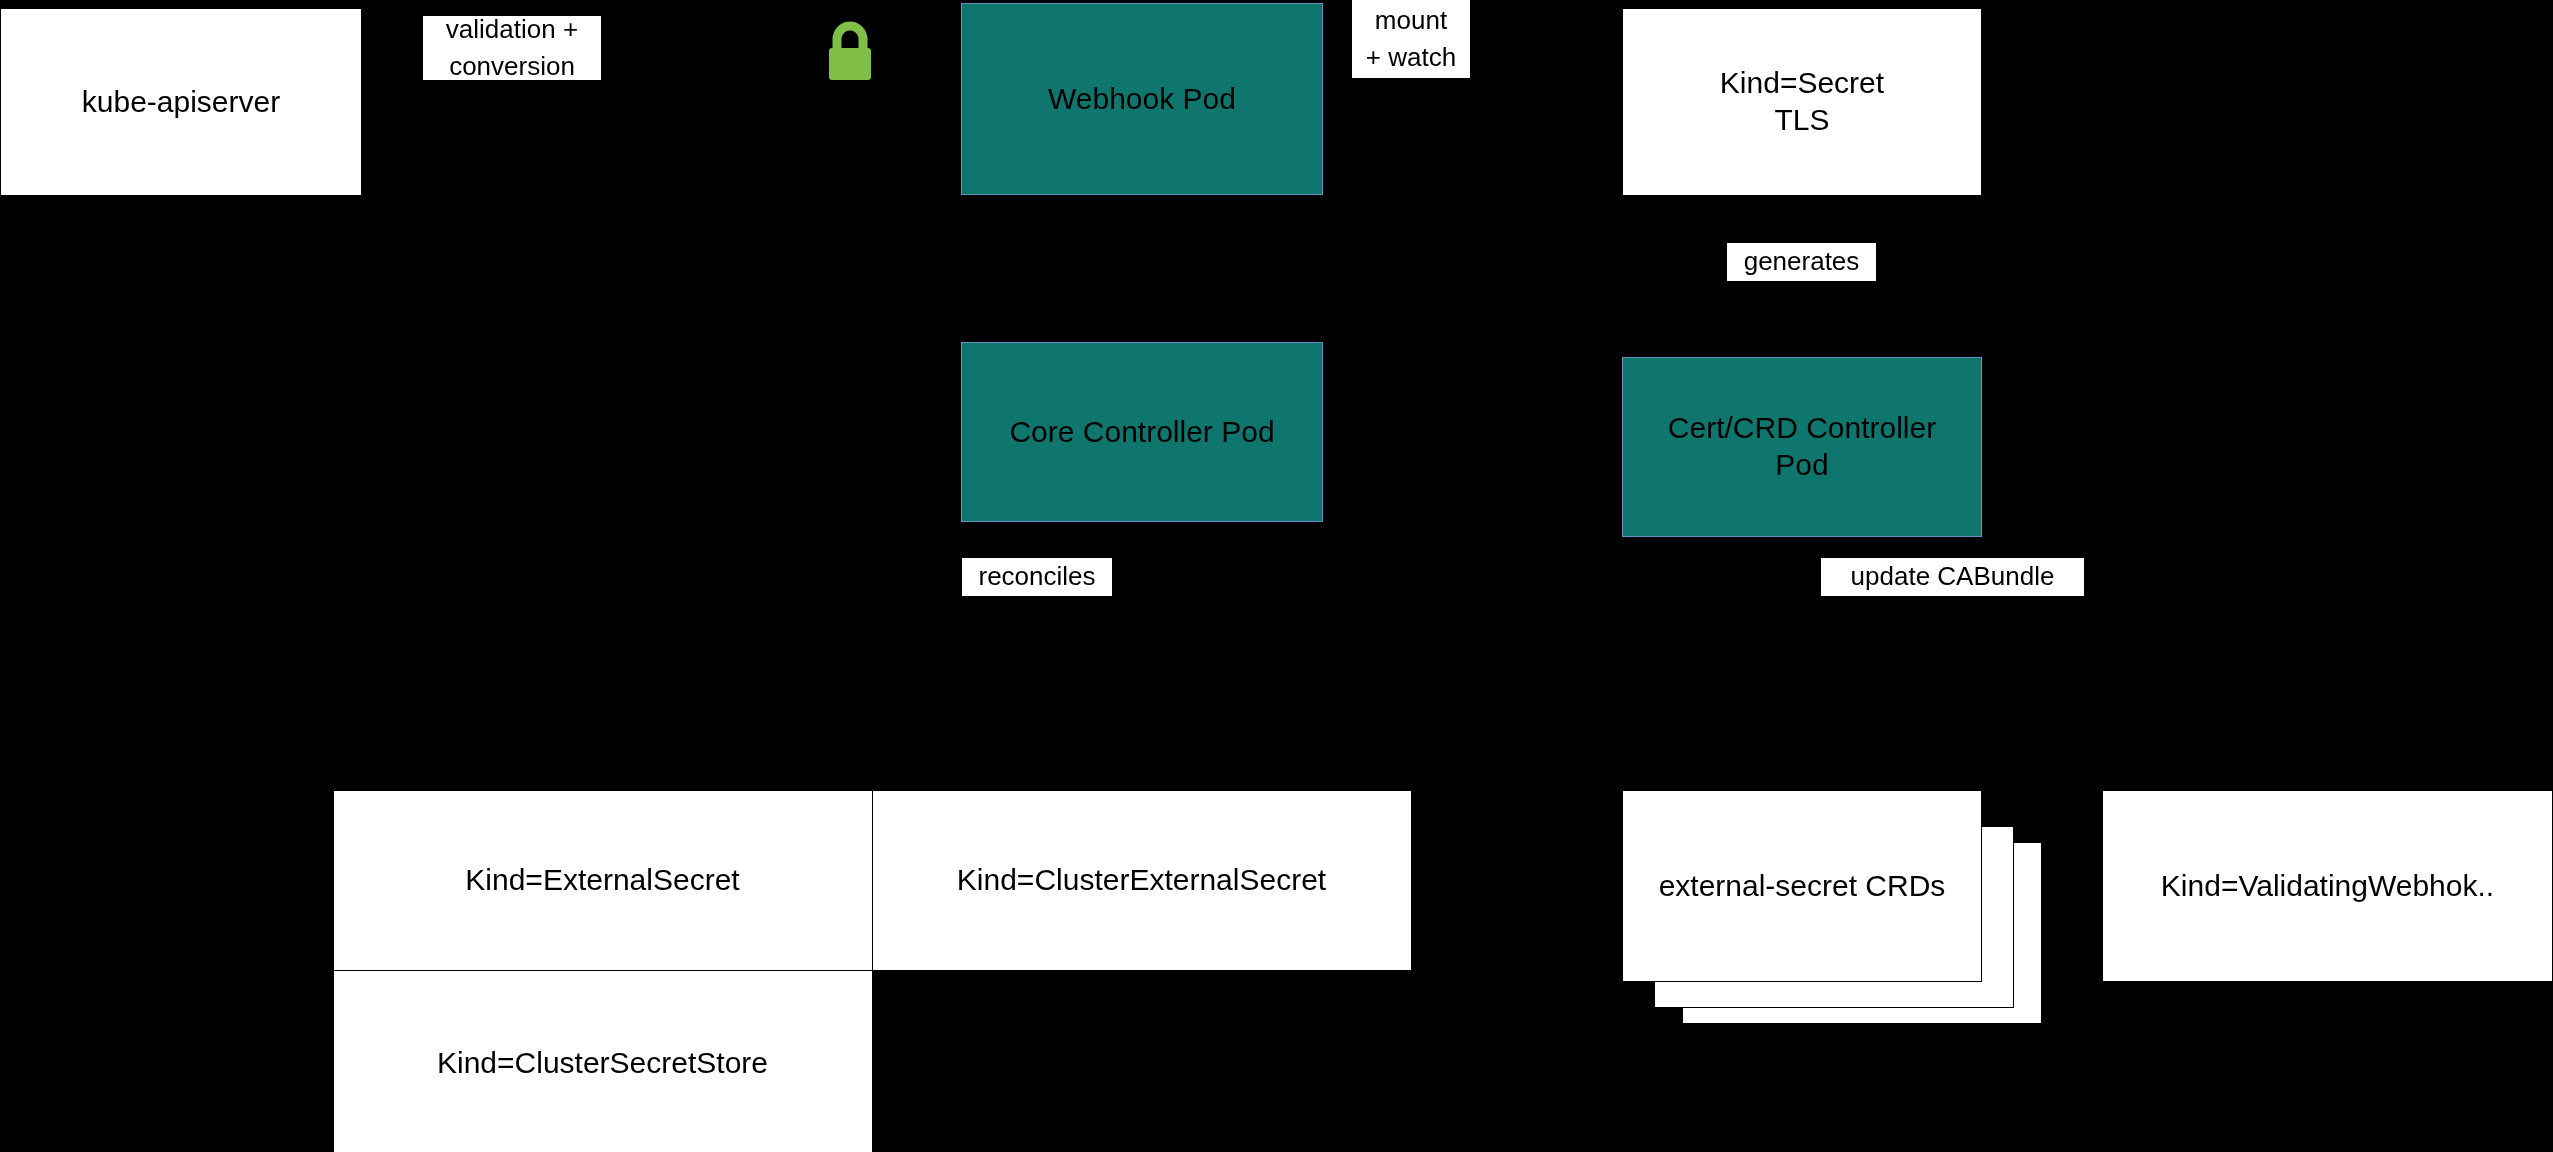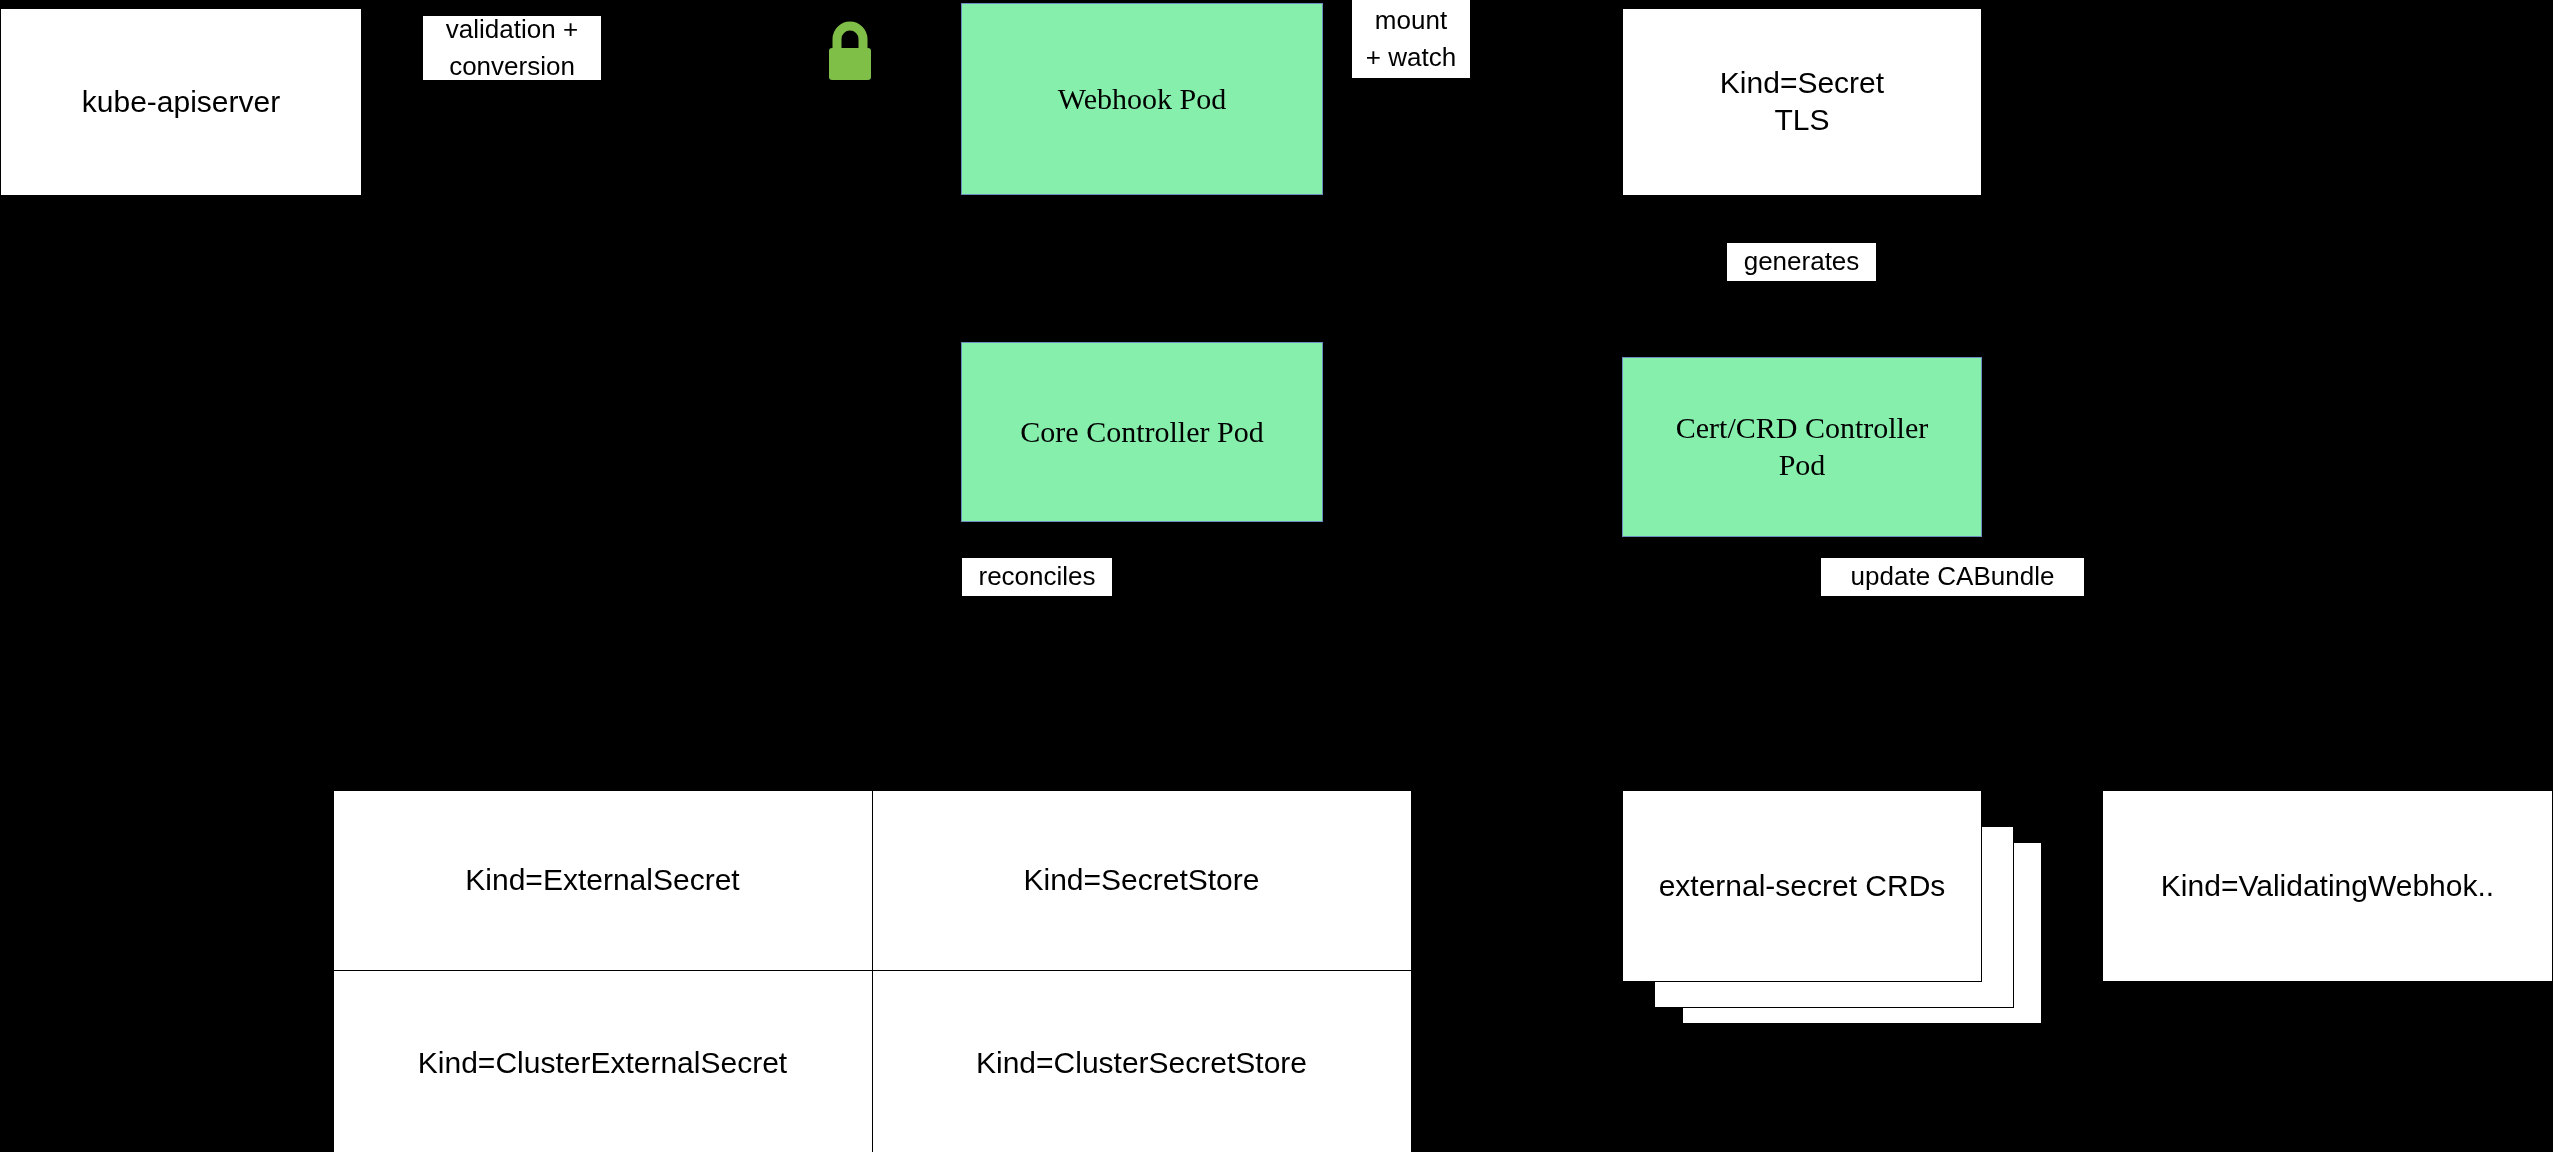--- a/index.html
+++ b/index.html
@@ -30,23 +30,22 @@
     color: #000000;
     white-space: pre-line;
   }
 
   .node.white {
     background: #ffffff;
     border: 1px solid #000000;
   }
 
   .node.blue {
-    background: #86efac;
+    background: #0f766e;
     border: 1px solid #6c8ebf;
-    font-family: Liberation Serif, serif;
   }
 
   
   .edge-label {
     position: absolute;
     box-sizing: border-box;
     background: #ffffff;
     color: #000000;
     font-size: 26px;
     line-height: 1.44;
@@ -160,23 +159,20 @@
   <div class="edge-label" style="left:1821px; top:558px; width:263px; height:38px;">
     <span>update CABundle</span>
   </div>
 
   <div class="kinds-grid" style="left:333px; top:790px; width:1078px; height:366px;
               grid-template-columns: 539px 539px; grid-template-rows: 180px 186px;">
     <div class="cell">
       <span>Kind=ExternalSecret</span>
     </div>
     <div class="cell">
-      <span>Kind=SecretStore</span>
-    </div>
-    <div class="cell">
       <span>Kind=ClusterExternalSecret</span>
     </div>
     <div class="cell">
       <span>Kind=ClusterSecretStore</span>
     </div>
   </div>
 
   <div class="stack-sheet" style="left:1682px; top:842px; width:360px; height:182px;"></div>
   <div class="stack-sheet" style="left:1654px; top:826px; width:360px; height:182px;"></div>
   <div class="node white t-lg" style="left:1622px; top:790px; width:360px; height:192px;">

